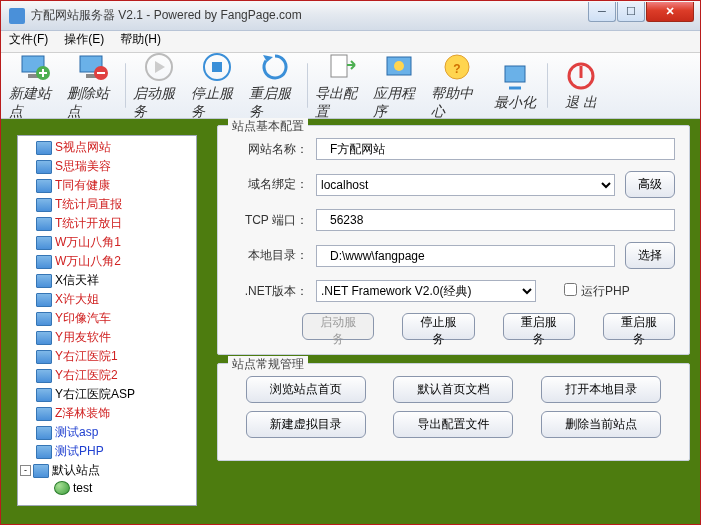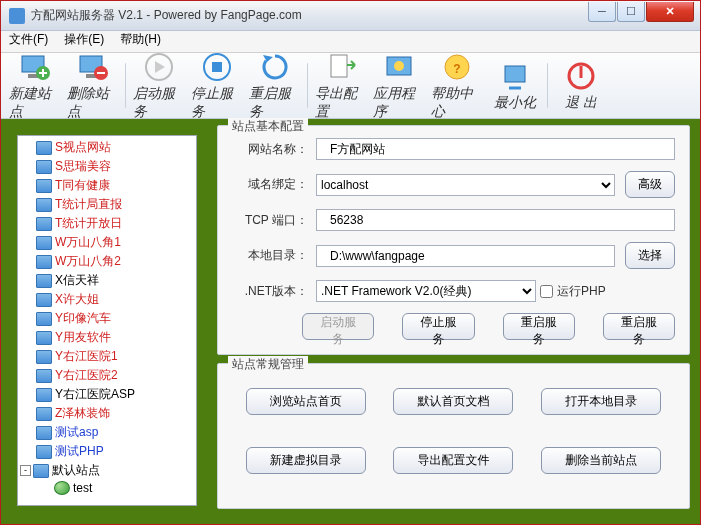--- a/index.html
+++ b/index.html
@@ -31,25 +31,25 @@
 .node .nlabel.blue { color: #2040d0; }
 .main { flex: 1; padding: 6px 10px 6px 4px; }
 .fieldset { border: 1px solid #c8d0dc; border-radius: 2px; padding: 12px 14px 14px; margin-bottom: 8px; position: relative; background: #f7f7f7; }
 .legend { position: absolute; top: -8px; left: 10px; background: #f7f7f7; padding: 0 4px; color: #444; }
 .row { display: flex; align-items: center; margin-bottom: 11px; }
 .row label { width: 76px; text-align: right; margin-right: 8px; color: #333; }
 .row input[type=text] { flex: 1; height: 22px; border: 1px solid #a8b0c0; padding: 0 13px; background: #fff; }
 .row select { flex: 1; height: 22px; border: 1px solid #a8b0c0; background: #fff; }
 .btn { height: 27px; padding: 0 12px; border: 1px solid #8a96ac; background: linear-gradient(#fefefe,#e4e8f0); border-radius: 6px; cursor: pointer; margin-left: 10px; }
 .btn:disabled { color: #999; background: #f0f0f0; }
-.chk { margin-left: 4px; display: flex; align-items: center; }
+.chk { margin-left: 28px; display: flex; align-items: flex-start; }
 .chk input { margin-right: 4px; }
 .btnrow { display: flex; justify-content: flex-start; padding-left: 60px; gap: 18px; margin-top: 4px; }
 .btnrow2 { display: flex; justify-content: space-around; margin-bottom: 8px; }
-.btnrow2 .btn { width: 120px; margin: 12px; }
+.btnrow2 .btn { width: 120px; margin: 0; }
 
 
 svg { display: block; }
 </style>
 </head>
 <body>
 
 <div class="window">
   <div class="titlebar">
     <div class="icon"></div>

